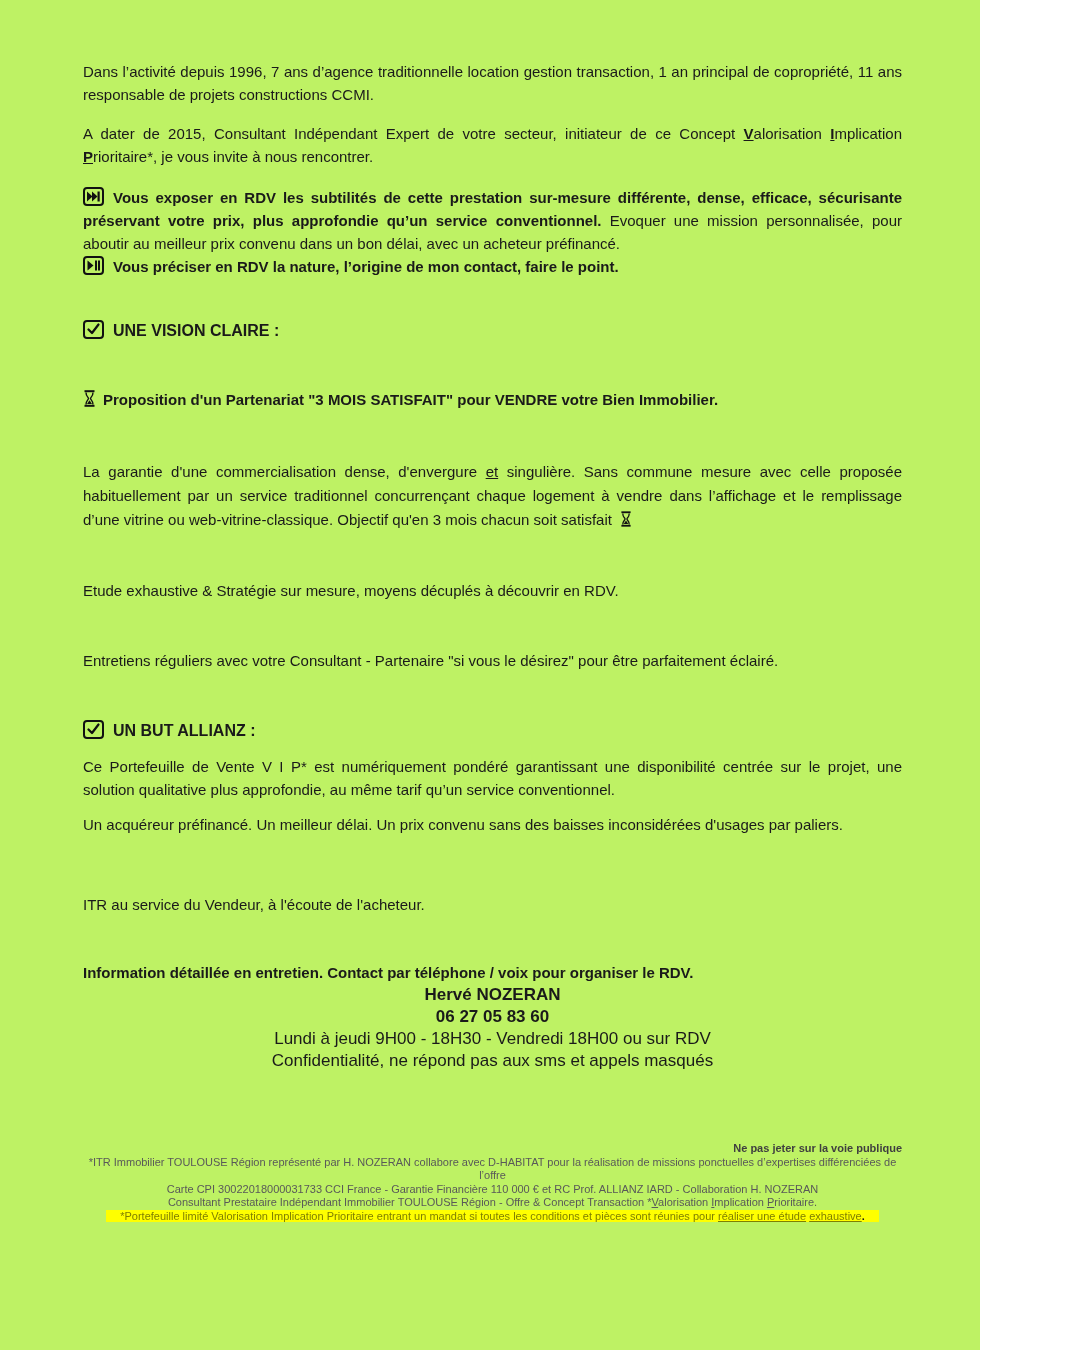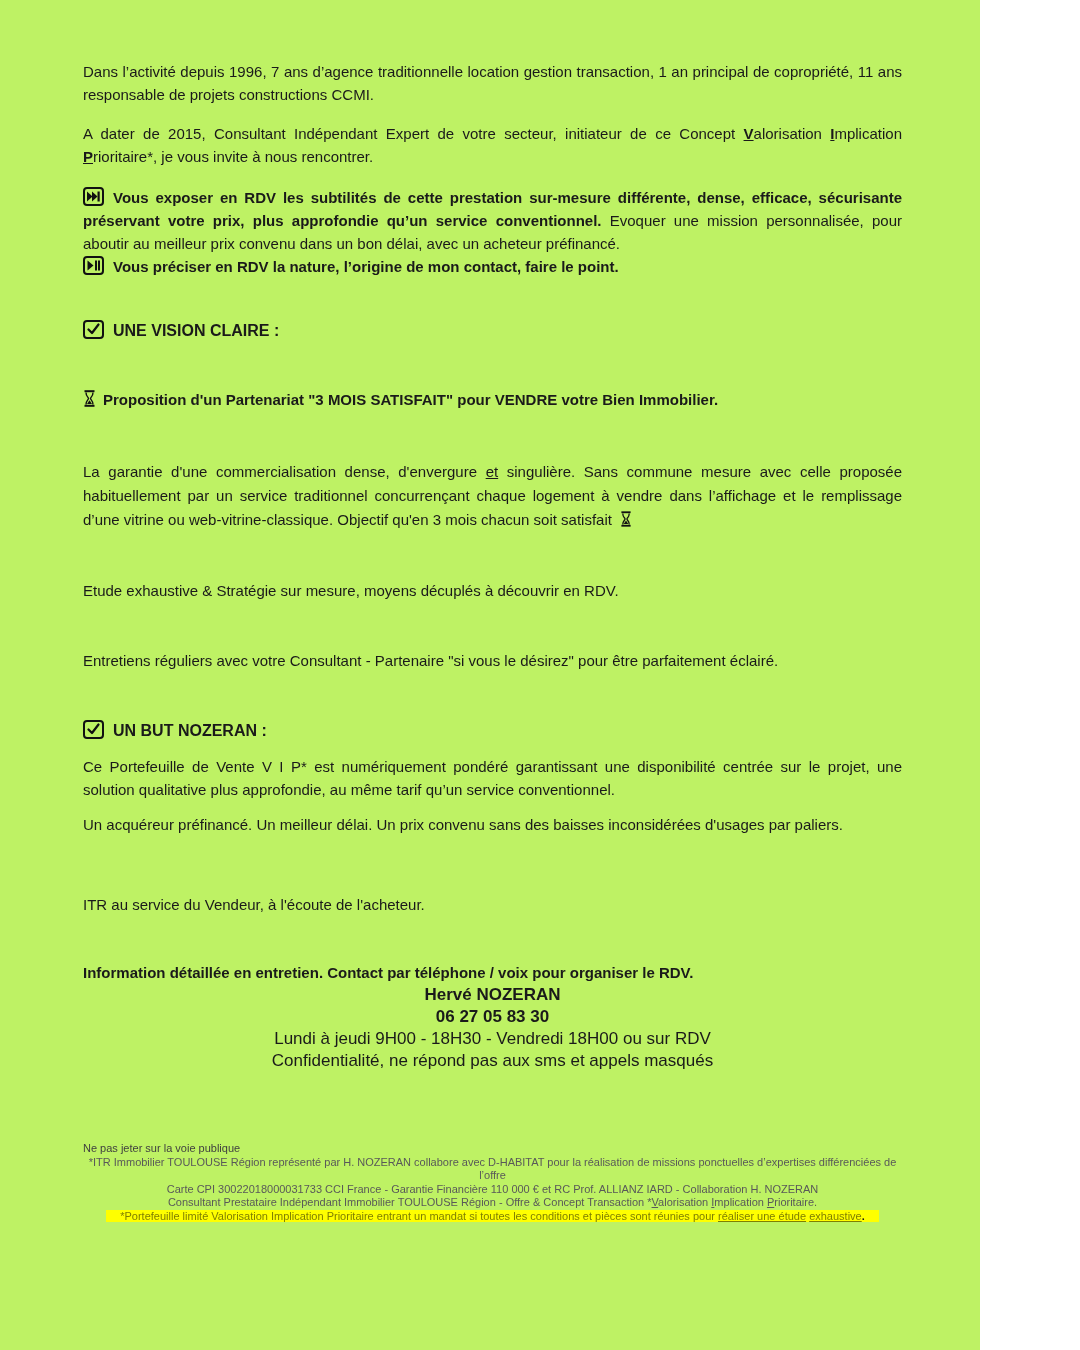--- a/index.html
+++ b/index.html
@@ -49,21 +49,21 @@
   .hourglass-end { display:inline-block; vertical-align:-2px; margin-left:4px; line-height:0; }
 
   .contact {
     text-align:center;
     font-size:17px;
     line-height:22px;
   }
   .contact .bold { font-weight:bold; }
 
   .footer { margin-top:70px; font-size:11px; line-height:13.5px; color:#595959; }
-  .footer .notice { text-align:left; color:#3f3f3f; }
+  .footer .notice { text-align:right; color:#3f3f3f;font-weight:bold; }
   .footer .fline { text-align:center; }
   .hl {
     background:#ffff00;
     color:#7f7f00;
     padding:0 14px;
   }
   .hl .end-dot { color:#1a1a1a; font-weight:bold; }
 </style>
 </head>
 <body>
@@ -103,33 +103,33 @@
           <path d="M3,2.5 C3,6.5 5.5,7.2 5.5,8.5 C5.5,9.8 3,10.5 3,14.5 M10,2.5 C10,6.5 7.5,7.2 7.5,8.5 C7.5,9.8 10,10.5 10,14.5" fill="none" stroke="#111" stroke-width="1.4"></path>
           <polygon points="4,14 9,14 6.5,10.2" fill="#111"></polygon>
         </svg></span></p>
 
   <p class="p-etude">Etude exhaustive &amp; Stratégie sur mesure, moyens décuplés à découvrir en RDV.</p>
 
   <p class="p-entretiens">Entretiens réguliers avec votre Consultant - Partenaire "si vous le désirez" pour être parfaitement éclairé.</p>
 
   <p class="h-but"><span class="icon-box"><svg width="15" height="13" viewBox="0 0 15 13">
           <path d="M2.5,6.5 L6,10 L12.5,1.5" fill="none" stroke="#111" stroke-width="2.2" stroke-linecap="round" stroke-linejoin="round"></path>
-        </svg></span><b>UN BUT NOZERAN :</b></p>
+        </svg></span><b>UN BUT ALLIANZ :</b></p>
 
   <p class="just p-portefeuille">Ce Portefeuille de Vente V I P* est numériquement pondéré garantissant une disponibilité centrée sur le projet, une solution qualitative plus approfondie, au même tarif qu’un service conventionnel.</p>
 
   <p class="p-acquereur">Un acquéreur préfinancé. Un meilleur délai. Un prix convenu sans des baisses inconsidérées d'usages par paliers.</p>
 
   <p class="p-itr">ITR au service du Vendeur, à l'écoute de l'acheteur.</p>
 
   <p class="p-info">Information détaillée en entretien. Contact par téléphone / voix pour organiser le RDV.</p>
 
   <div class="contact">
     <div class="bold">Hervé NOZERAN</div>
-    <div class="bold">06 27 05 83 30</div>
+    <div class="bold">06 27 05 83 60</div>
     <div>Lundi à jeudi 9H00 - 18H30 - Vendredi 18H00 ou sur RDV</div>
     <div>Confidentialité, ne répond pas aux sms et appels masqués</div>
   </div>
 
   <div class="footer">
     <div class="notice">Ne pas jeter sur la voie publique</div>
     <div class="fline">*ITR Immobilier TOULOUSE Région représenté par H. NOZERAN collabore avec D-HABITAT pour la réalisation de missions ponctuelles d’expertises différenciées de l’offre</div>
     <div class="fline">Carte CPI 30022018000031733 CCI France - Garantie Financière 110 000 € et RC Prof. ALLIANZ IARD - Collaboration H. NOZERAN</div>
     <div class="fline"><span>Consultant Prestataire Indépendant Immobilier TOULOUSE Région - Offre &amp; Concept Transaction *</span><span class="u">V</span><span>alorisation </span><span class="u">I</span><span>mplication </span><span class="u">P</span><span>rioritaire.</span></div>
     <div class="fline"><span class="hl"><span>*Portefeuille limité Valorisation Implication Prioritaire entrant un mandat si toutes les conditions et pièces sont réunies pour </span><span class="u">réaliser une étude</span><span> </span><span class="u">exhaustive</span><span class="end-dot">.</span></span></div>

